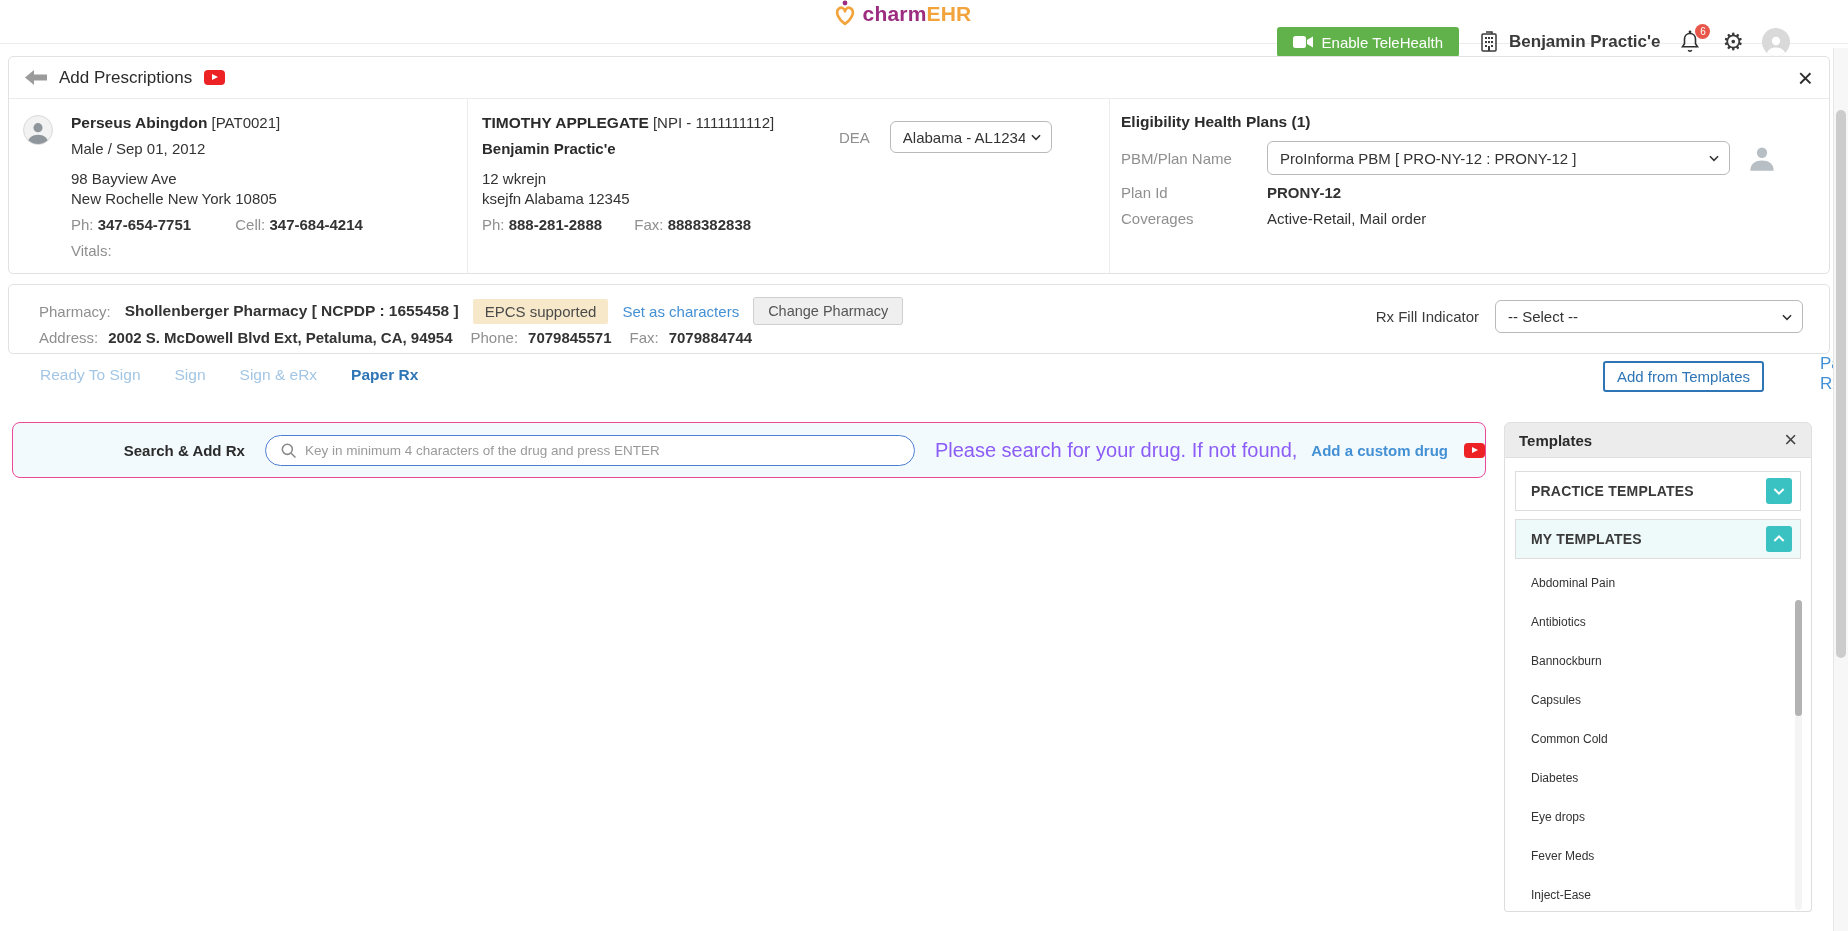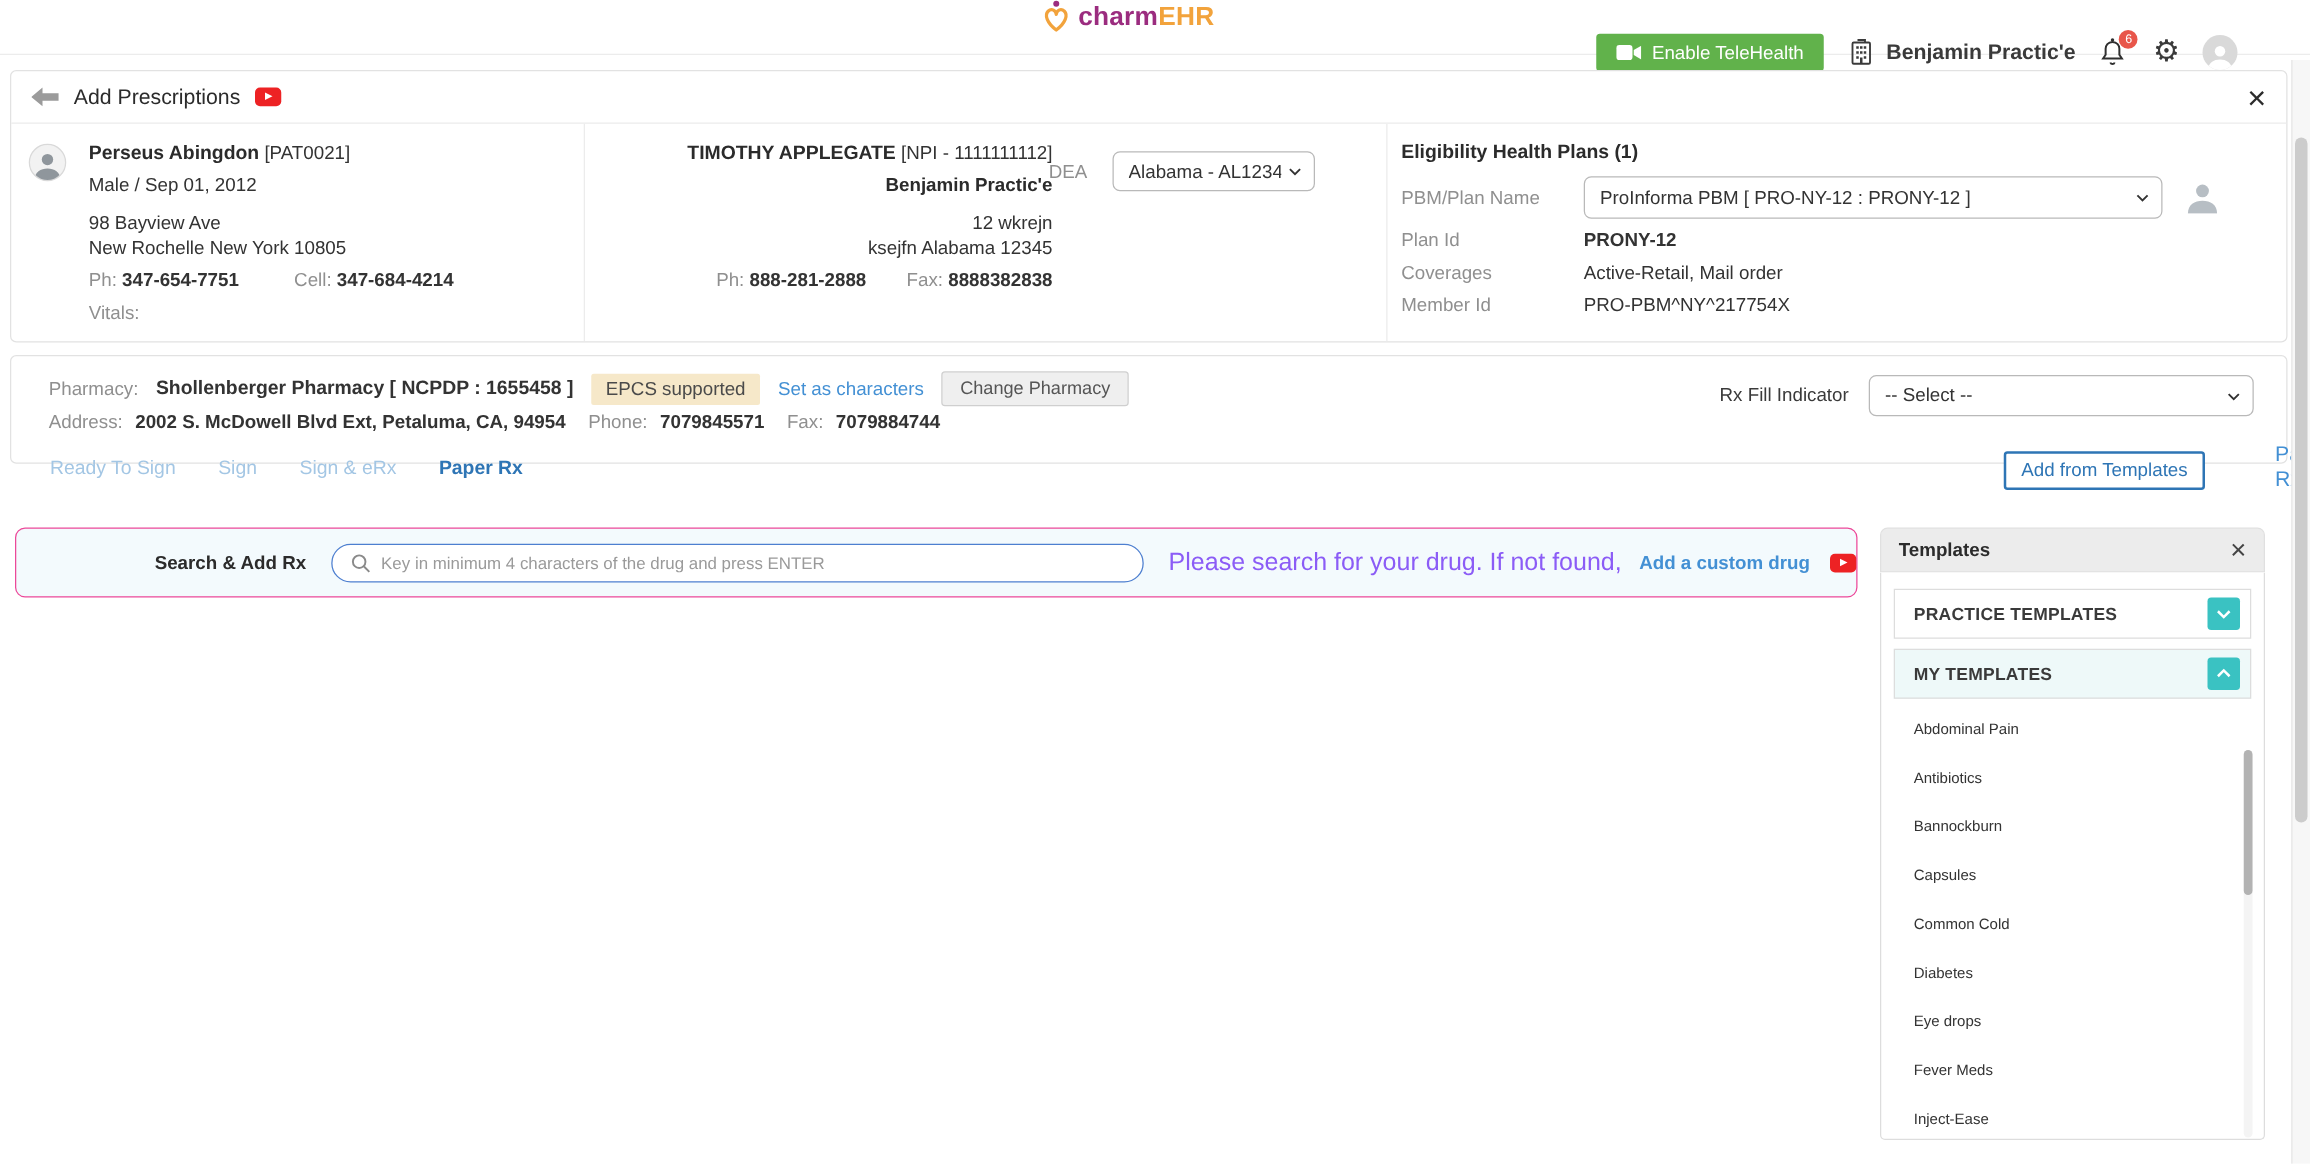--- a/index.html
+++ b/index.html
@@ -43,36 +43,36 @@
   .val-b { font-weight:bold; color:#333; }
   .name-b { font-size:15.5px; font-weight:bold; color:#2b2b2b; }
 
   .col1 { position:absolute; left:14px; top:14px; width:430px; }
   .p-ava { position:absolute; left:0; top:2px; width:30px; height:30px; border-radius:50%;
     background:#f2f2f2; border:1px solid #d9d9d9; overflow:hidden; display:flex; align-items:flex-end; justify-content:center; }
   .col1-text { margin-left:48px; }
   .line { line-height:20px; }
   .mt6 { margin-top:6px; } .mt10 { margin-top:10px; }
 
-  .col2 { position:absolute; left:473px; top:14px; width:360px;text-align:right; }
+  .col2 { position:absolute; left:473px; top:14px; width:360px; }
   .dea-wrap { position:absolute; left:830px; top:22px; display:flex; align-items:center; gap:20px; }
   .select { background:#fff; border:1px solid #b9b9b9; border-radius:6px; height:32px;
     display:flex; align-items:center; padding:0 8px 0 12px; cursor:pointer; color:#333; }
   .select .sel-txt { white-space:nowrap; overflow:hidden; flex:1; }
   .sel-chev { flex:none; margin-left:4px; }
 
   .col3 { position:absolute; left:1112px; top:14px; width:690px; }
   .elig-title { font-size:15.5px; font-weight:bold; color:#2b2b2b; margin-bottom:10px; }
   .elig-row { display:flex; align-items:center; margin-bottom:9px; }
   .elig-row .lbl { width:146px; flex:none; }
   .pbm-select { width:463px; height:34px; }
   .pbm-person { margin-left:18px; }
 
   
-  .card2 { left:8px; top:284px; width:1822px; height:87px; }
+  .card2 { left:8px; top:284px; width:1822px; height:70px; }
   .ph-row1 { position:absolute; left:30px; top:12px; display:flex; align-items:center; gap:14px; }
   .epcs { background:#f6e8c9; color:#4a4a4a; padding:4px 12px; border-radius:2px; }
   .link { color:#4390d4; cursor:pointer; }
   .btn-gray { background:#efefef; border:1px solid #cfcfcf; border-radius:3px; color:#555;
     font-size:14.5px; padding:5px 14px; font-family:inherit; cursor:pointer; }
   .ph-row2 { position:absolute; left:30px; top:44px; display:flex; align-items:center; gap:10px; }
   .rx-fill { position:absolute; right:26px; top:15px; display:flex; align-items:center; gap:16px; }
   .rx-fill-label { color:#3a3a3a; }
   .rx-select { width:308px; height:33px; }
 
@@ -278,24 +278,20 @@
         </span>
       </div>
       <div class="elig-row">
         <span class="lbl">Plan Id</span>
         <span class="val-b">PRONY-12</span>
       </div>
       <div class="elig-row">
         <span class="lbl">Coverages</span>
         <span>Active-Retail, Mail order</span>
       </div>
-      <div class="elig-row">
-        <span class="lbl">Member Id</span>
-        <span>PRO-PBM^NY^217754X</span>
-      </div>
     </div>
   </div>
 </div>
 
 <div class="card card2 abs">
   <div class="ph-row1">
     <span class="lbl">Pharmacy:</span>
     <span class="val-b" style="font-size:15.5px;">Shollenberger Pharmacy [ NCPDP : 1655458 ]</span>
     <span class="epcs">EPCS supported</span>
     <span class="link">Set as characters</span>

